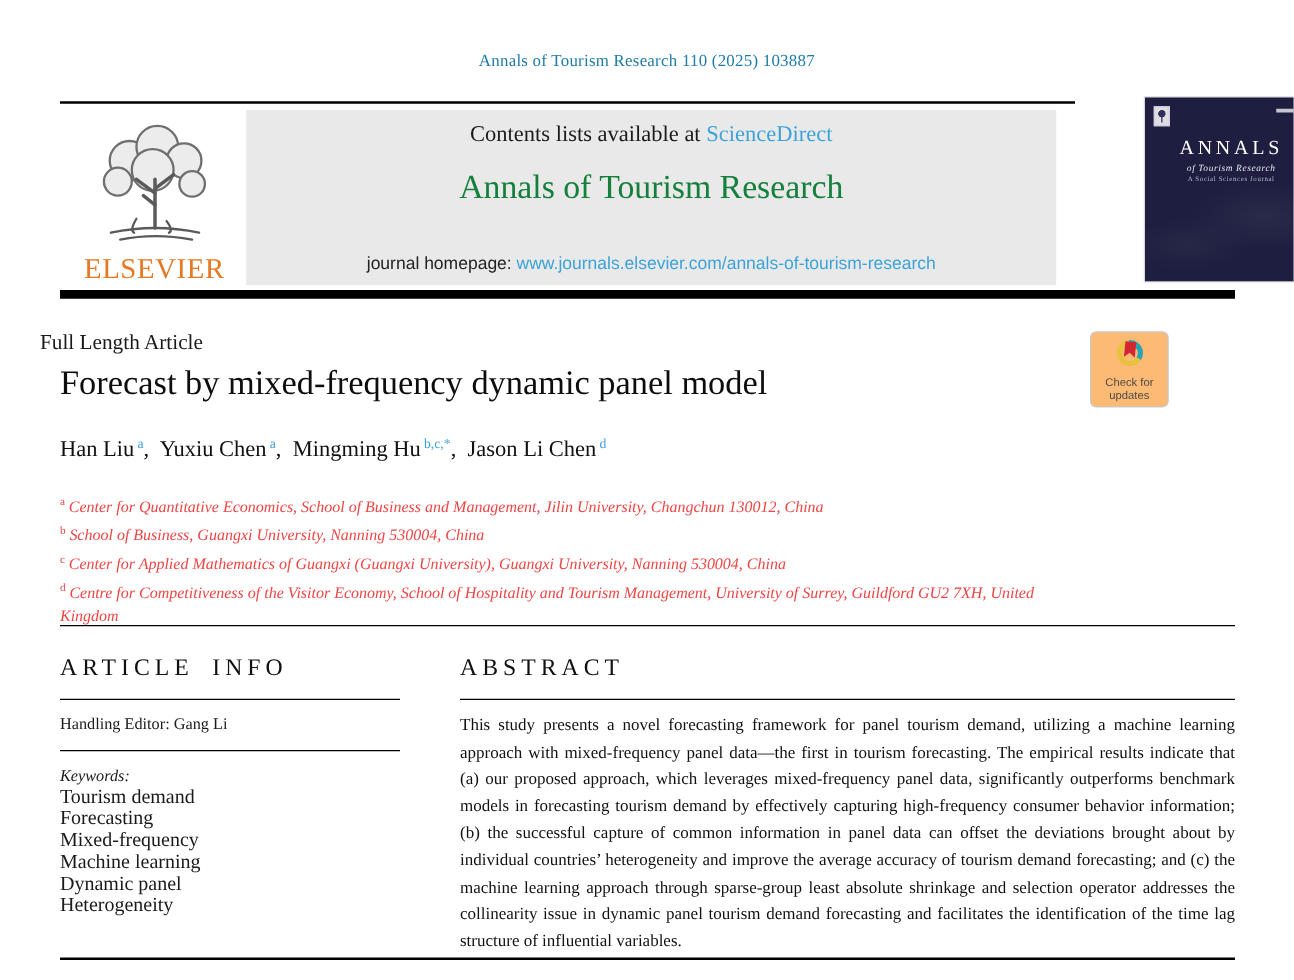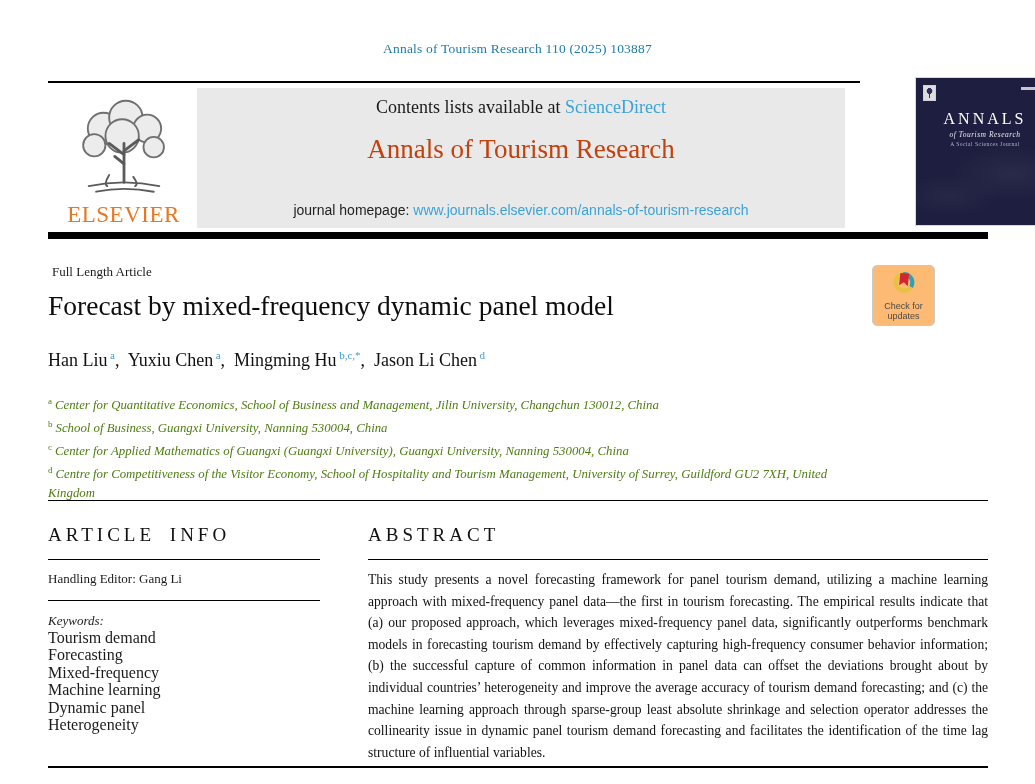--- a/index.html
+++ b/index.html
@@ -25,21 +25,21 @@
   .elsevier-wordmark {
     font-family:"Liberation Serif", serif; font-size:23px; color:#e87722;
     letter-spacing:.5px; line-height:1; margin-top:2px;
   }
   .masthead {
     position:absolute; left:197px; top:88px; width:648px; height:140px;
     background:#e9e9e9; text-align:center;
   }
   .contents-line { position:absolute; top:9px; width:100%; font-size:18px; color:#1a1a1a; }
   .link-blue { color:#3ba3d6; text-decoration:none; cursor:pointer; }
-  .journal-title { position:absolute; top:46px; width:100%; font-size:27px; color:#c2410c; }
+  .journal-title { position:absolute; top:46px; width:100%; font-size:27px; color:#15803d; }
   .homepage-line {
     position:absolute; top:114px; width:100%;
     font-family:"Liberation Sans", sans-serif; font-size:14px; color:#222;
   }
   
   .cover {
     position:absolute; left:900px; top:78px; width:138px; height:147px;
     background:#1e1e40; box-shadow:0 0 0 1px #d8d8d8;
     background-image:radial-gradient(ellipse 90px 40px at 70% 65%, rgba(255,255,255,.05), transparent 70%),
                      radial-gradient(ellipse 70px 30px at 25% 80%, rgba(255,255,255,.04), transparent 70%);
@@ -64,37 +64,37 @@
     position:absolute; top:52px; width:100%; text-align:center;
     color:#e8e8f2; font-size:7.5px; font-style:italic; letter-spacing:.5px;
   }
   .cover-tagline {
     position:absolute; top:63px; width:100%; text-align:center;
     color:#b9b9cf; font-size:5.5px; letter-spacing:.5px;
   }
   
   .thick-bar { position:absolute; left:48px; top:232px; width:940px; height:7px; background:#000; }
   
-  .article-type { position:absolute; left:52px; top:264px; font-size:13px; }
+  .article-type { position:absolute; left:32px; top:264px; font-size:17px; }
   .article-title { position:absolute; left:48px; top:290px; font-size:27.5px; color:#0d0d0d; }
   .authors { position:absolute; left:48px; top:349px; font-size:18px; color:#111; }
   .authors sup { color:#3d9fd6; font-size:11px; margin-left:2.5px; }
   .authors .sep { white-space:pre; }
   .badge {
     position:absolute; left:872px; top:265px; width:63px; height:61px;
     border:1px solid #c9c9c9; border-radius:5px; background:#fdba74;
     display:flex; flex-direction:column; align-items:center; padding-top:4px; cursor:pointer;
   }
   .badge svg { width:30px; height:30px; }
   .badge-text {
     font-family:"Liberation Sans", sans-serif; font-size:9px; line-height:10px;
     color:#4a4a4a; text-align:center; margin-top:1px;
   }
   
-  .affiliations { position:absolute; left:48px; top:392px; width:800px; font-style:italic; font-size:12.8px; line-height:18.8px; color:#4d7c0f; }
+  .affiliations { position:absolute; left:48px; top:392px; width:800px; font-style:italic; font-size:12.8px; line-height:18.8px; color:#ef4444; }
   .affiliations sup { font-style:normal; font-size:9px; margin-right:3px; }
   
   .mid-rule { position:absolute; left:48px; top:500px; width:940px; height:1px; background:#000; }
   .col-left { position:absolute; left:48px; top:524px; width:272px; }
   .col-right { position:absolute; left:368px; top:524px; width:620px; }
   .sec-heading { font-size:19px; letter-spacing:4px; word-spacing:6px; color:#111; }
   .hrule { height:1px; background:#000; }
   .col-left .hrule { margin:13px 0 0 0; }
   .col-right .hrule { margin:13px 0 0 0; }
   .handling { font-size:13px; margin-top:11px; }

